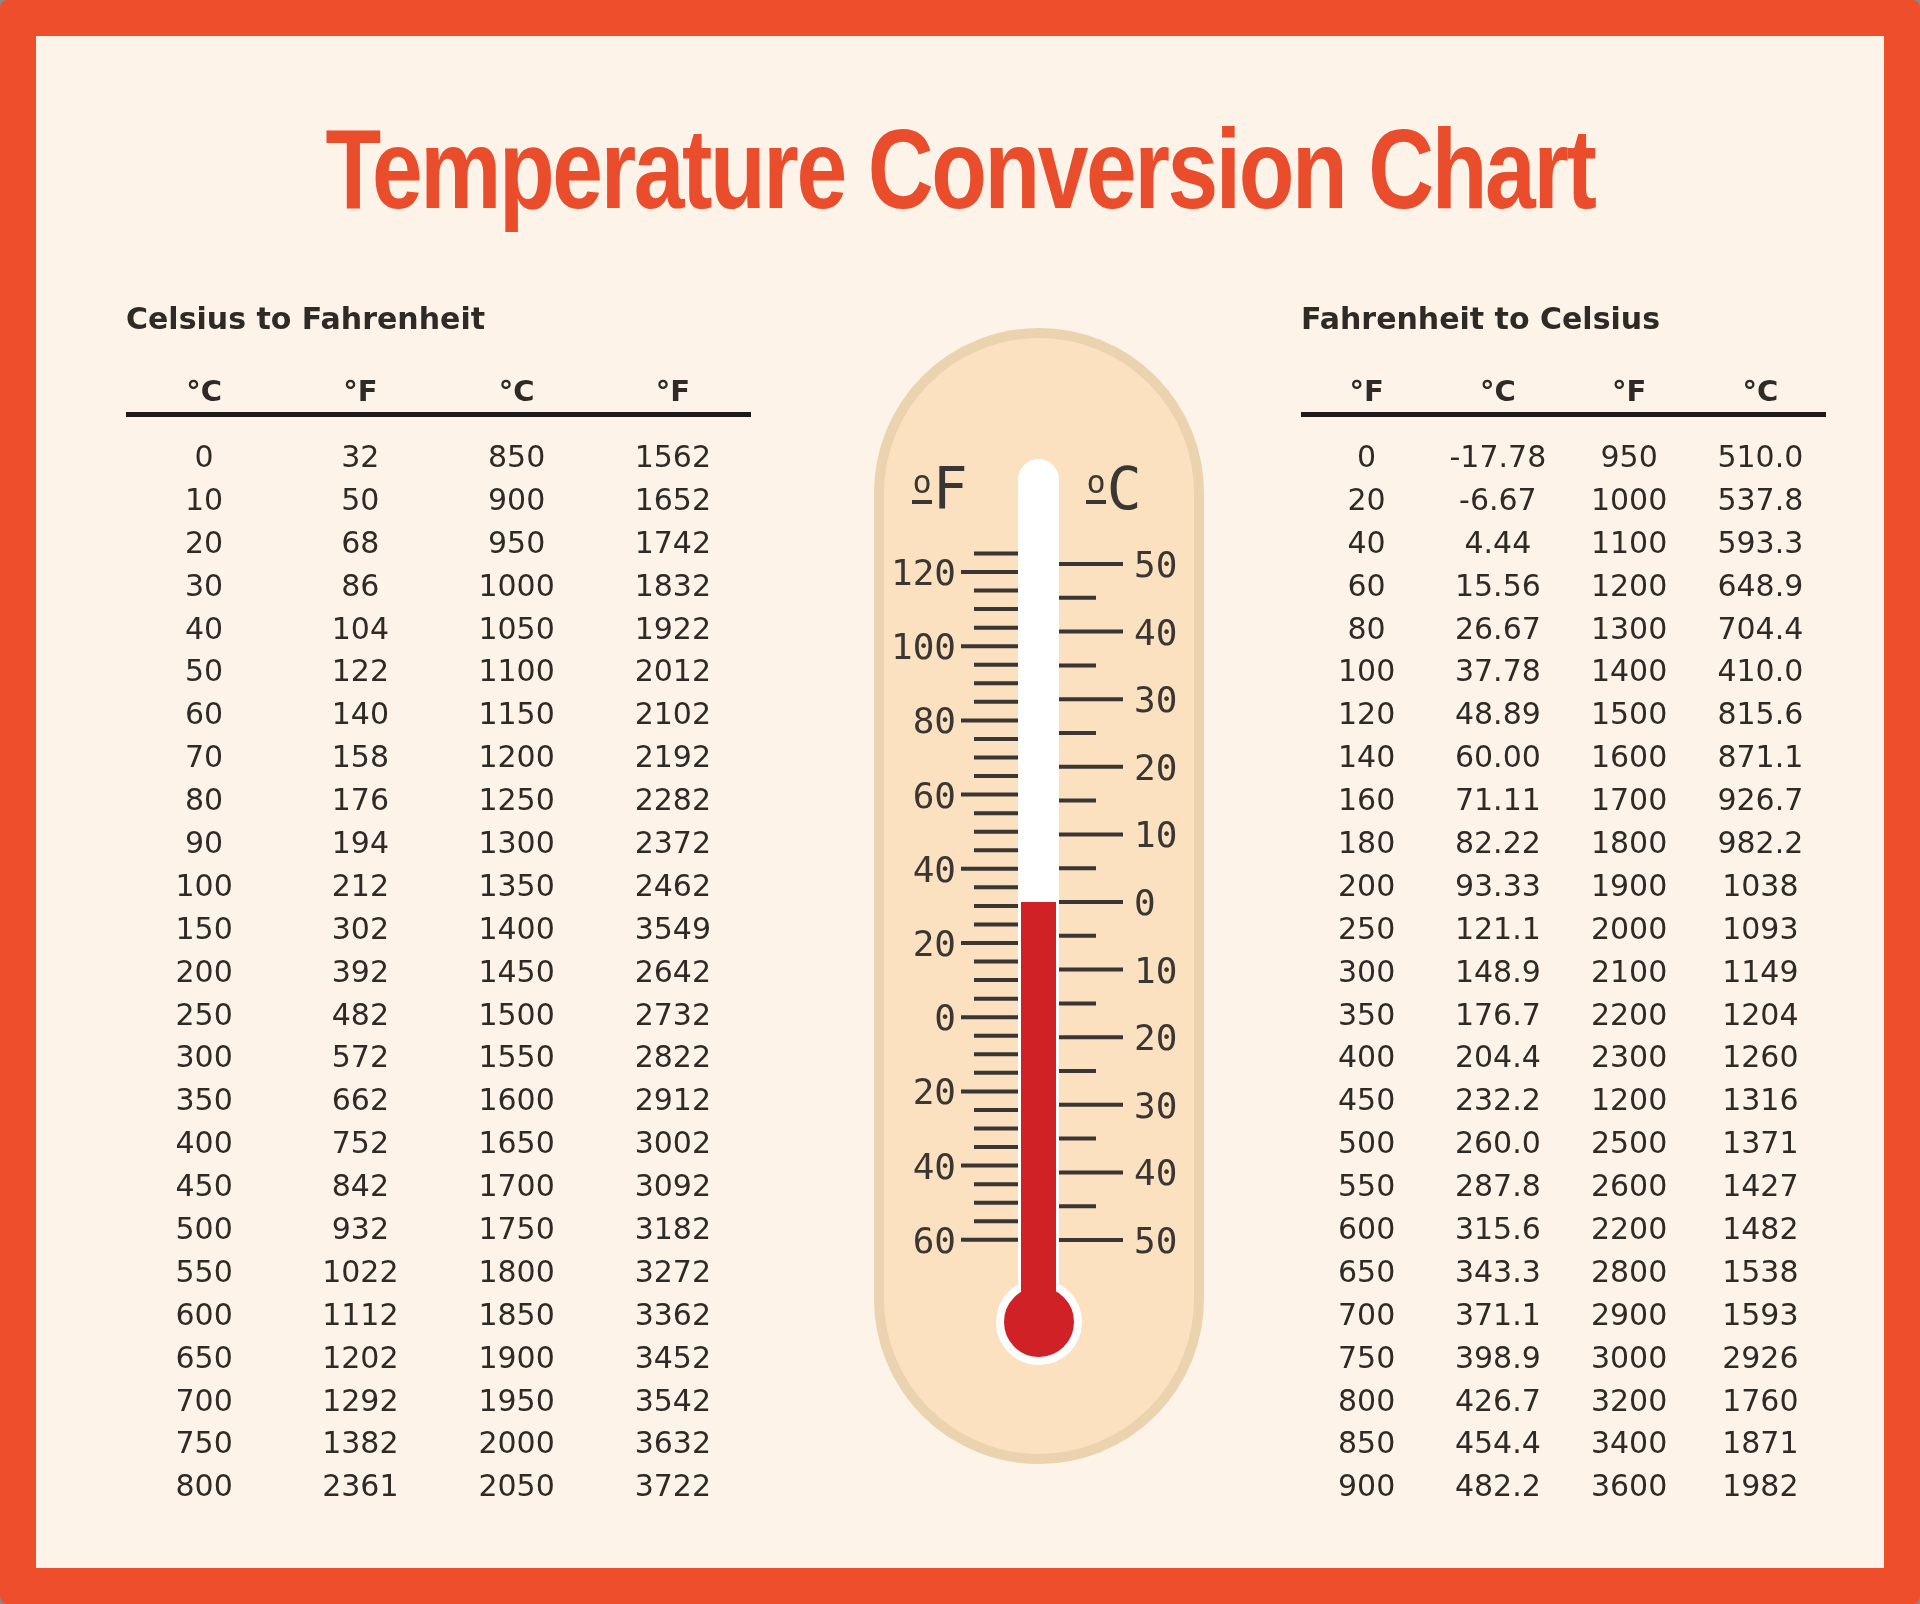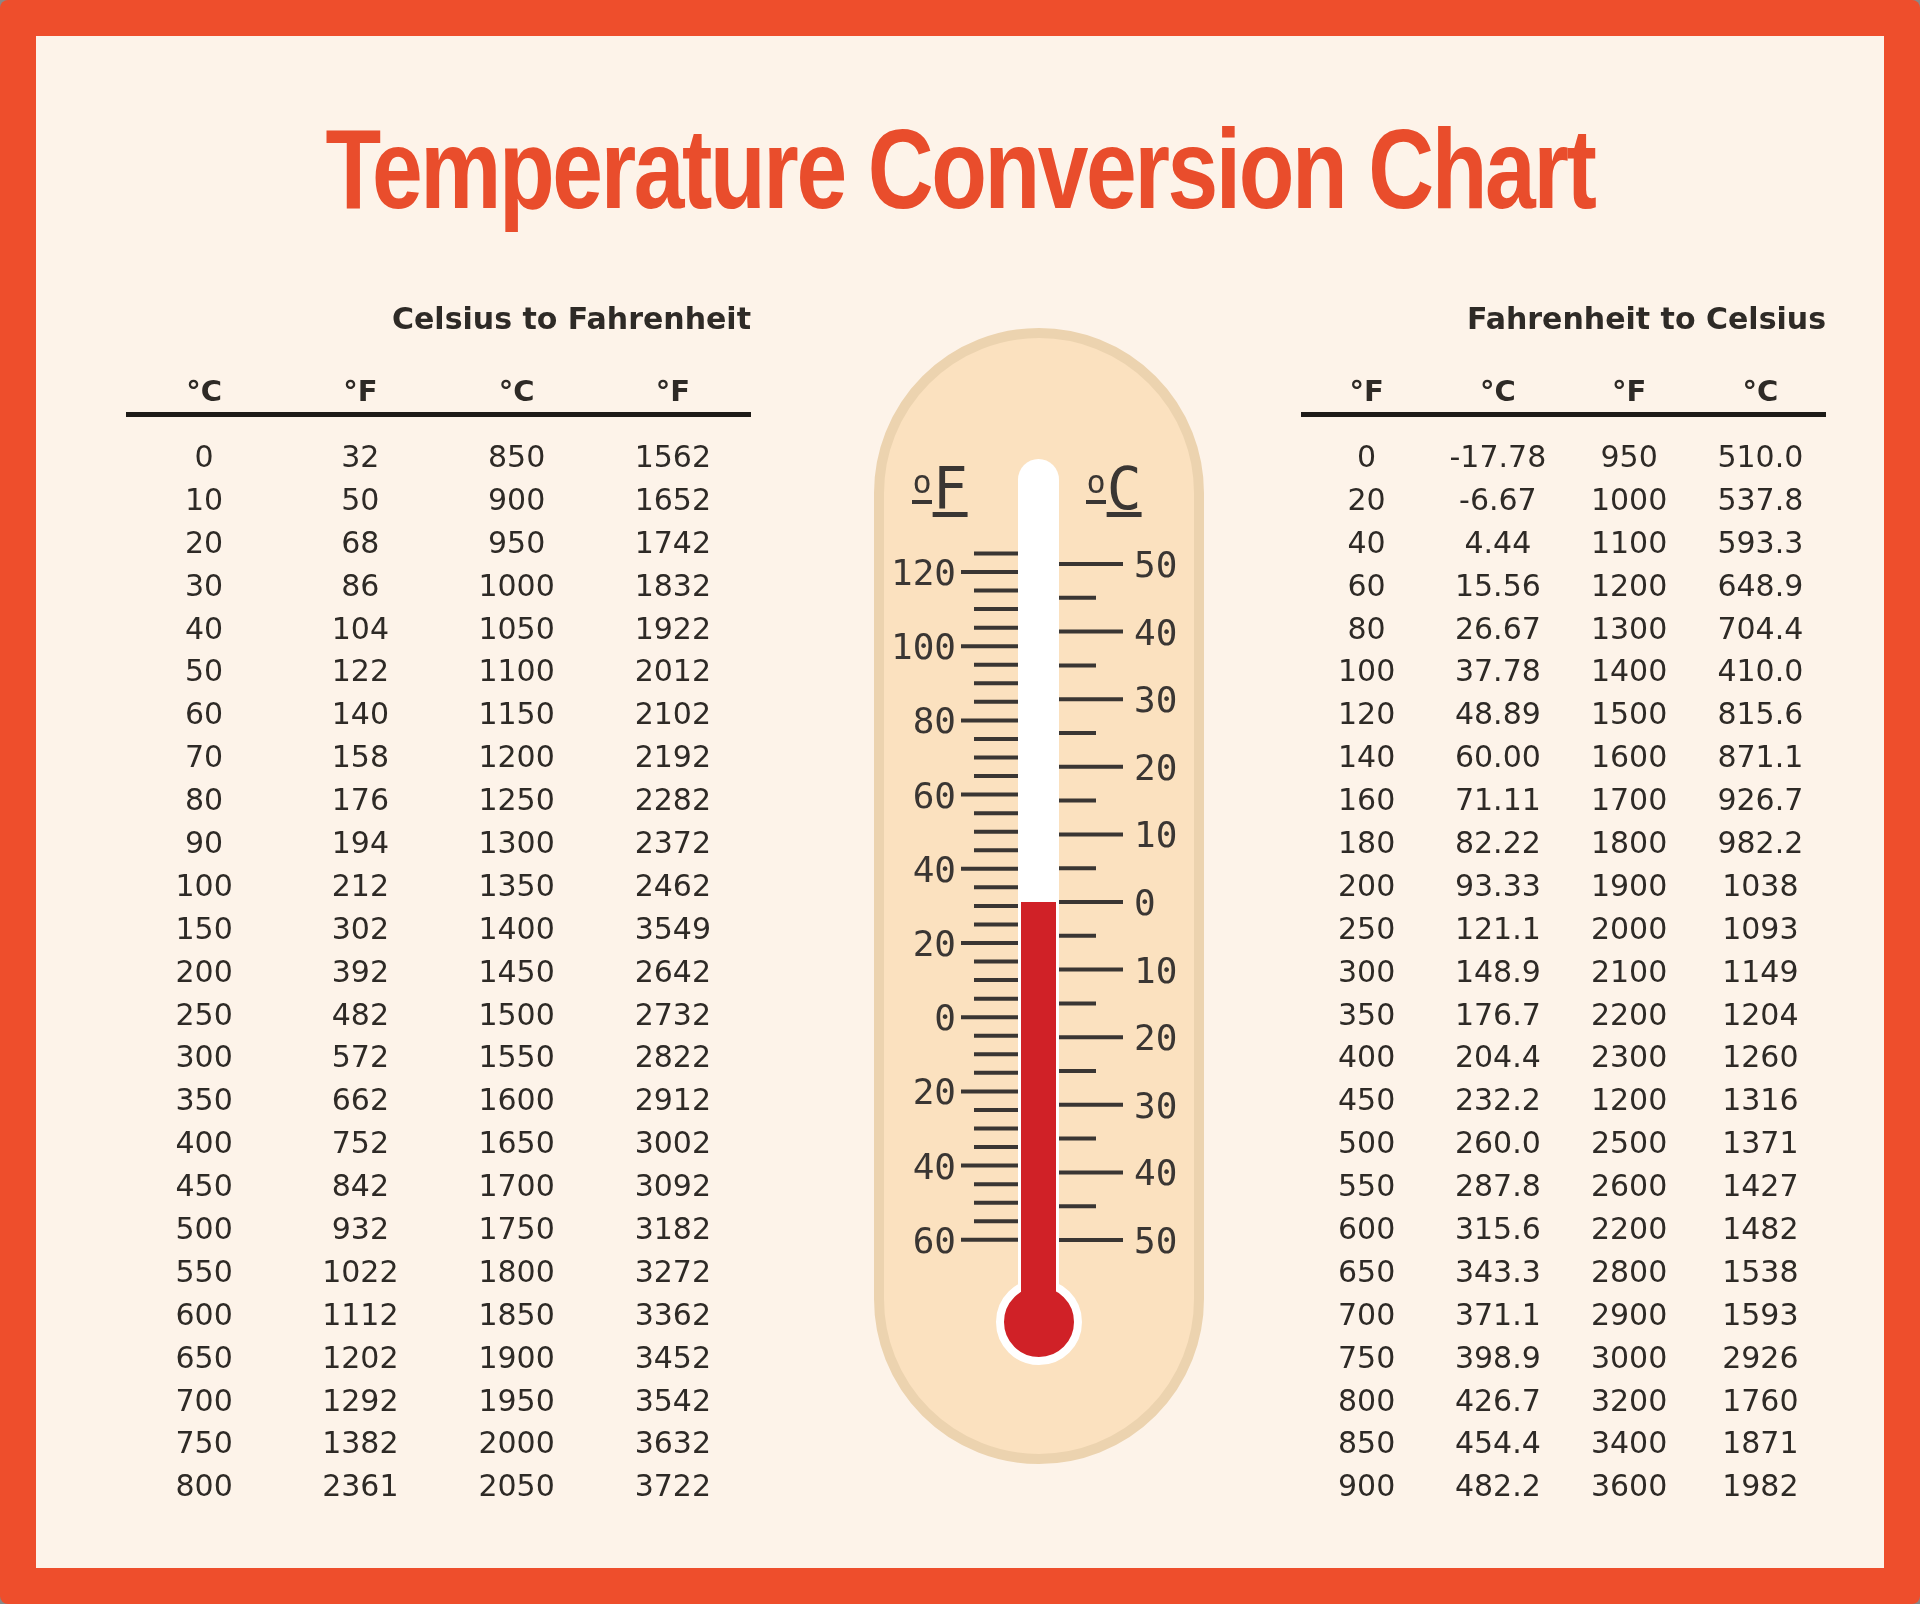--- a/index.html
+++ b/index.html
@@ -19,41 +19,41 @@
   .page{position:absolute;left:36px;top:36px;width:1848px;height:1532px;background:var(--bg);}
 
   .main-title{position:absolute;top:76px;left:0;width:100%;text-align:center;
       font-family:"Liberation Sans",sans-serif;font-weight:bold;font-size:114px;line-height:1;
       color:var(--accent);transform:scaleX(0.80);letter-spacing:-3px;white-space:nowrap;}
 
   
   .tbl{position:absolute;top:241px;}
   .tbl-left{left:90px;width:625px;}
   .tbl-right{left:1265px;width:525px;}
-  .tbl-title{position:absolute;top:24px;left:0;width:100%;text-align:right;
+  .tbl-title{position:absolute;top:24px;left:0;width:100%;text-align:left;
       font-weight:bold;font-size:30px;}
   .tbl-head{position:absolute;top:97px;left:0;width:100%;display:flex;}
   .tbl-head .t-cell{font-weight:bold;font-size:29px;}
   .tbl-rule{position:absolute;top:135px;left:0;width:100%;height:5px;background:var(--rule);}
   .tbl-rows{position:absolute;top:158px;left:0;width:100%;}
   .t-row{display:flex;height:42.9px;align-items:center;}
   .t-cell{flex:1;text-align:center;font-size:30px;}
 
   
   .thermo{position:absolute;left:838px;top:292px;width:330px;height:1136px;}
   .capsule{position:absolute;left:0;top:0;width:330px;height:1136px;border-radius:165px;
       background:var(--thermo_fill);border:10px solid var(--thermo_border);box-sizing:border-box;}
   .tube{position:absolute;left:144px;top:131px;width:41px;height:870px;background:#fff;
       border-radius:21px 21px 12px 12px;}
   .bulb{position:absolute;left:122px;top:951px;width:70px;height:70px;border-radius:50%;
       background:var(--mercury);border:8px solid #fff;}
   .mercury{position:absolute;left:147px;top:574px;width:35px;height:440px;background:var(--mercury);}
   .ticks{position:absolute;left:0;top:0;}
   .unit{position:absolute;top:132px;width:140px;text-align:center;
-      font-family:"DejaVu Sans Mono",monospace;font-size:58px;line-height:1;color:var(--tick);text-decoration:underline;}
+      font-family:"DejaVu Sans Mono",monospace;font-size:58px;line-height:1;color:var(--tick);}
   .unit-f{left:-4px;}
   .unit-c{left:170px;}
   .ord{display:inline-block;font-size:55%;vertical-align:0.50em;line-height:1;
       border-bottom:4px solid currentColor;padding-bottom:1px;margin-right:1px;}
   .scale-num{font-family:"DejaVu Sans Mono",monospace;font-size:36px;fill:var(--tick);}
 </style>
 </head>
 <body>
 
 <div id="app">

